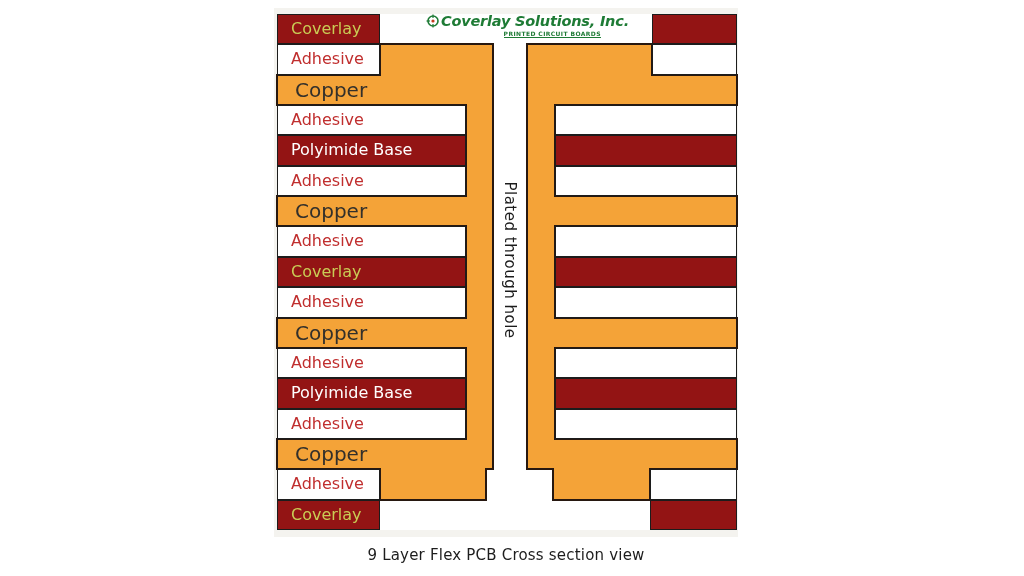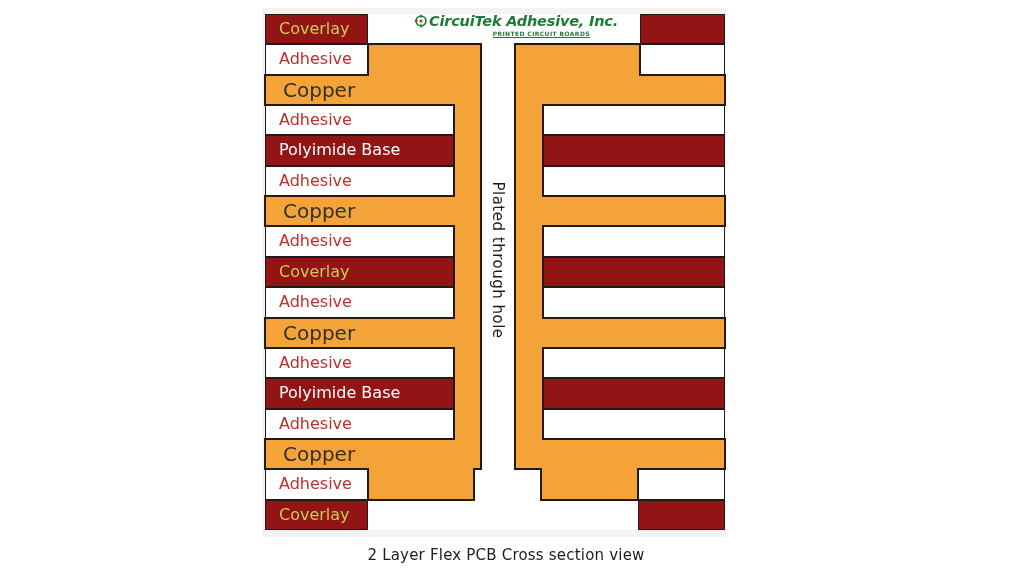--- a/index.html
+++ b/index.html
@@ -2,21 +2,21 @@
 <html><head>
 <meta charset="utf-8">
 <style>
   html,body{margin:0;padding:0;}
   body{
     width:1024px;height:576px;position:relative;background:#ffffff;
     font-family:"DejaVu Sans","Liberation Sans",sans-serif;
     overflow:hidden;
   }
   #diagram{
-    position:absolute;left:262px;top:8px;width:464px;height:529px;
+    position:absolute;left:274px;top:8px;width:464px;height:529px;
     background:#f4f3ef;
   }
   #shapes{position:absolute;left:0;top:0;width:464px;height:529px;display:block;}
   .row-box{
     position:absolute;box-sizing:border-box;
     border:1.5px solid #1c1c1c;
     font-size:16px;white-space:nowrap;overflow:hidden;
   }
   .row-label{padding-left:13px;display:block;}
   .copper-label{
@@ -126,21 +126,21 @@
 
   <div id="logo">
     <div id="logo-main">
       <svg id="logo-icon" viewBox="0 0 14 14">
         <circle cx="7" cy="7" r="5" fill="none" stroke="#1E7B35" stroke-width="1.6"></circle>
         <line x1="7" y1="0.5" x2="7" y2="4" stroke="#1E7B35" stroke-width="1.2"></line>
         <line x1="7" y1="10" x2="7" y2="13.5" stroke="#1E7B35" stroke-width="1.2"></line>
         <line x1="0.5" y1="7" x2="4" y2="7" stroke="#1E7B35" stroke-width="1.2"></line>
         <circle cx="7" cy="7" r="1.6" fill="#C23A1C"></circle>
       </svg>
-      <span id="logo-text" style="color: rgb(30, 123, 53);">CircuiTek Adhesive, Inc.</span>
+      <span id="logo-text" style="color: rgb(30, 123, 53);">Coverlay Solutions, Inc.</span>
     </div>
     <span id="logo-tagline" style="color: rgb(30, 123, 53);">PRINTED CIRCUIT BOARDS</span>
   </div>
 
   <div id="hole-label">Plated through hole</div>
 </div>
 
-<div id="caption">2 Layer Flex PCB Cross section view</div>
+<div id="caption">9 Layer Flex PCB Cross section view</div>
 
 </body></html>

